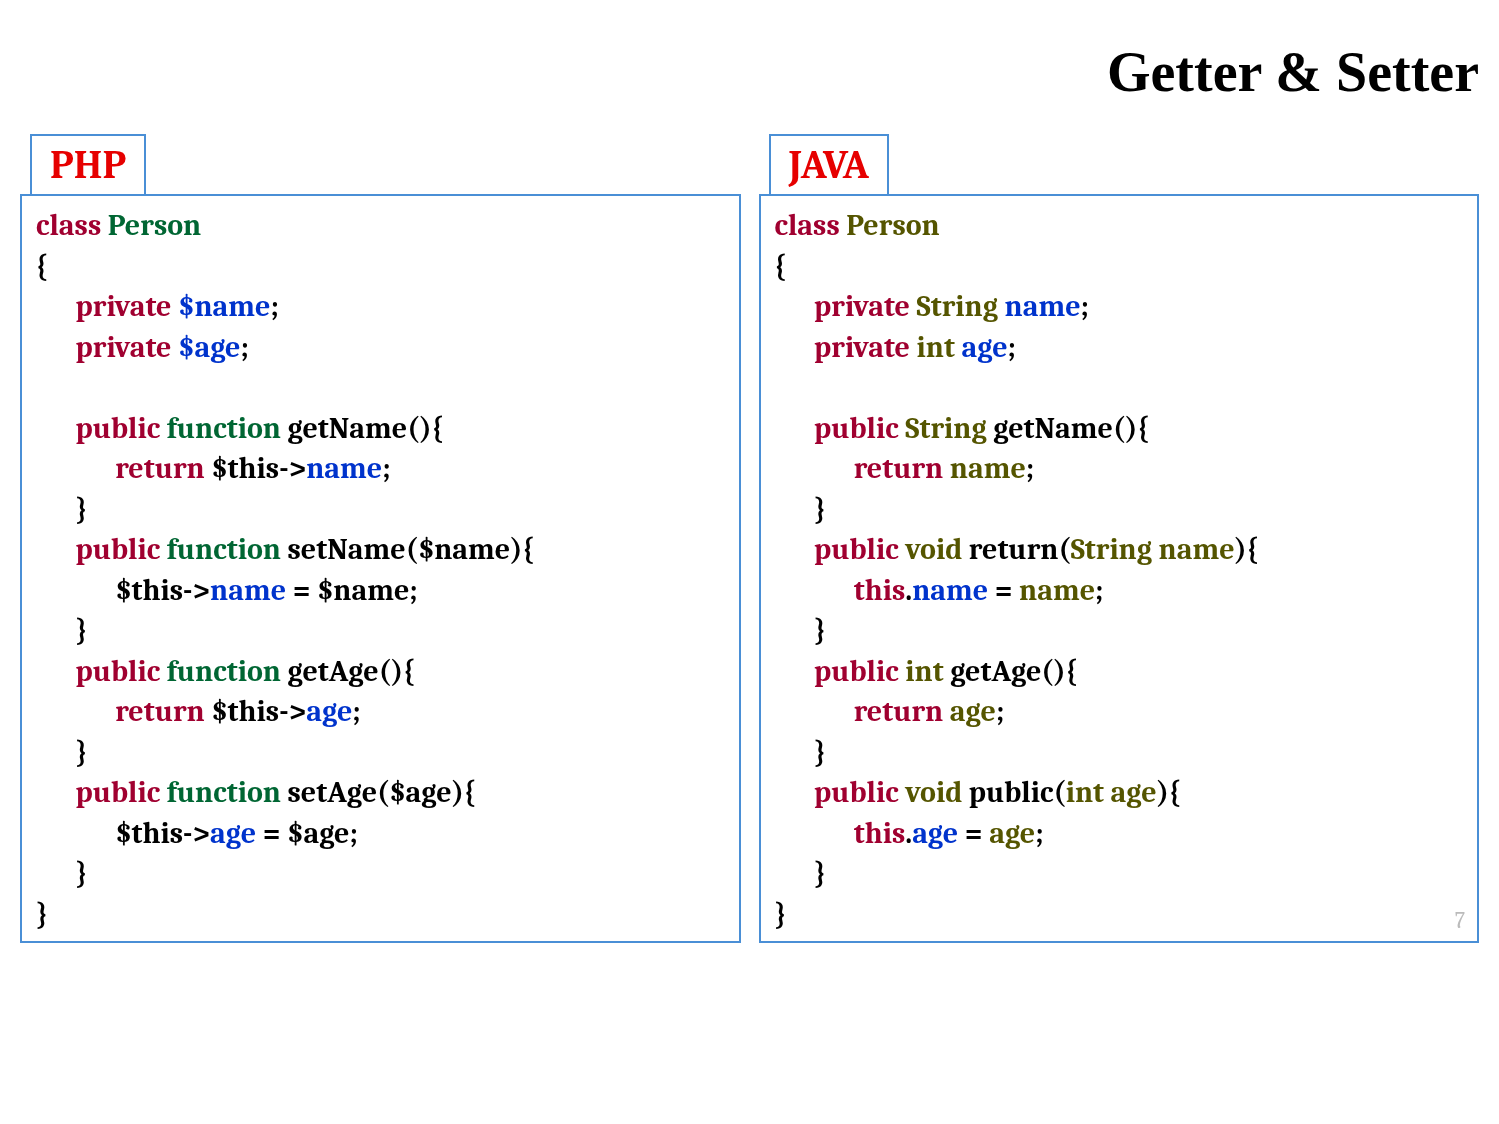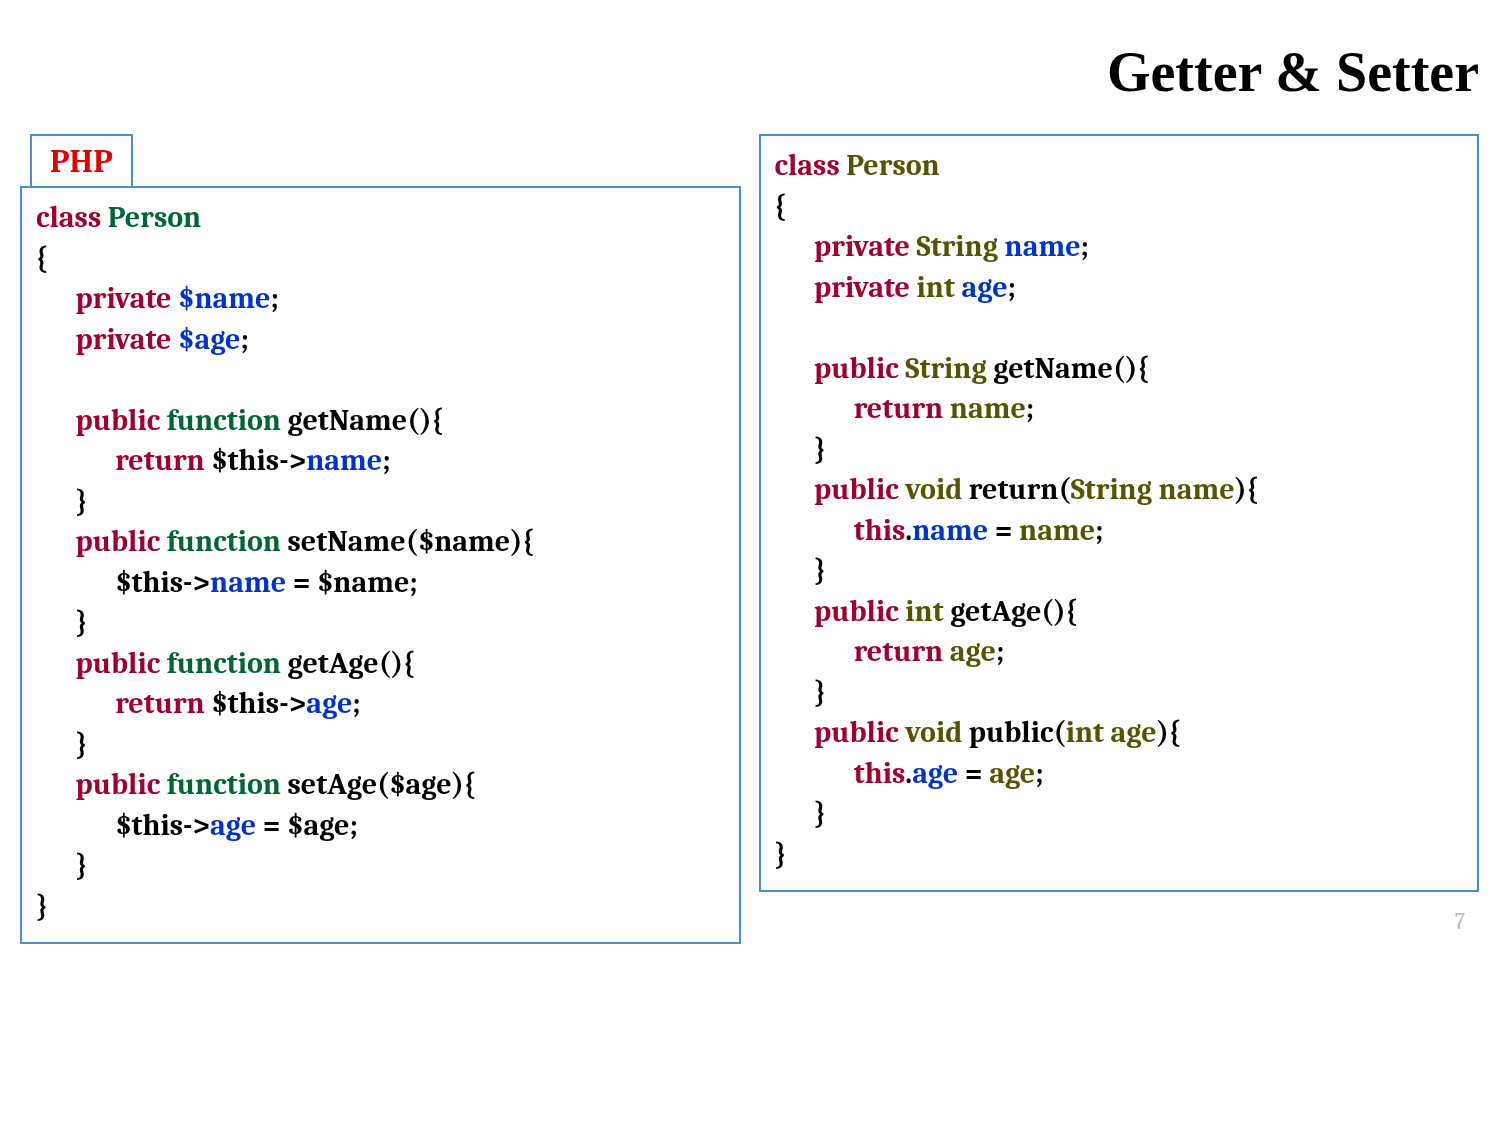--- a/index.html
+++ b/index.html
@@ -22,31 +22,31 @@
     gap: 18px;
   }
   .col {
     flex: 1;
     position: relative;
   }
   .lang-label {
     display: inline-block;
     border: 2px solid #4a8fd6;
     padding: 6px 18px;
-    font-size: 33px;
+    font-size: 40px;
     font-weight: bold;
     color: #e60000;
     background: #fff;
     position: relative;
     margin-left: 10px;
     margin-bottom: -2px;
   }
   .code-box {
     border: 2px solid #4a8fd6;
-    padding: 10px 14px 15px;
+    padding: 10px 14px 6px;
     font-size: 30px;
     line-height: 1.35;
     font-weight: bold;
     font-family: Cambria, Georgia, serif;
     white-space: pre;
     overflow: hidden;
   }
   .kw-red   { color: #a00030; }   
   .kw-green { color: #006633; }   
   .kw-blue  { color: #0033cc; }   
@@ -84,20 +84,21 @@
 <span class="kw-red">      public </span><span class="kw-green">function </span><span class="black">getAge(){</span>
 <span class="kw-red">            return </span><span class="black">$this-&gt;</span><span class="kw-blue">age</span><span class="black">;</span>
 <span class="black">      }</span>
 <span class="kw-red">      public </span><span class="kw-green">function </span><span class="black">setAge($age){</span>
 <span class="black">            $this-&gt;</span><span class="kw-blue">age</span><span class="black"> = $age;</span>
 <span class="black">      }</span>
 <span class="black">}</span></div>
   </div>
 
   <div class="col">
+    <div class="lang-label">JAVA</div>
     <div class="code-box"><span class="kw-red">class </span><span class="nm-olive">Person</span>
 <span class="black">{</span>
 <span class="kw-red">      private </span><span class="nm-olive">String </span><span class="kw-blue">name</span><span class="black">;</span>
 <span class="kw-red">      private </span><span class="nm-olive">int </span><span class="kw-blue">age</span><span class="black">;</span>
 
 <span class="kw-red">      public </span><span class="nm-olive">String </span><span class="black">getName(){</span>
 <span class="kw-red">            return </span><span class="nm-olive">name</span><span class="black">;</span>
 <span class="black">      }</span>
 <span class="kw-red">      public </span><span class="nm-olive">void </span><span class="black">return(</span><span class="nm-olive">String </span><span class="nm-olive">name</span><span class="black">){</span>
 <span class="kw-red">            this</span><span class="black">.</span><span class="kw-blue">name</span><span class="black"> = </span><span class="nm-olive">name</span><span class="black">;</span>

